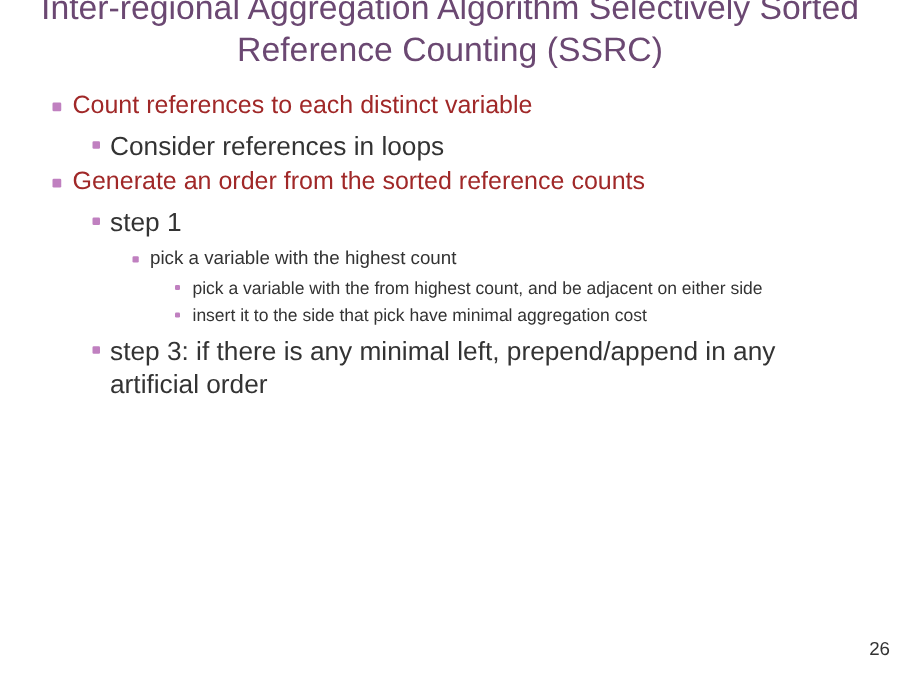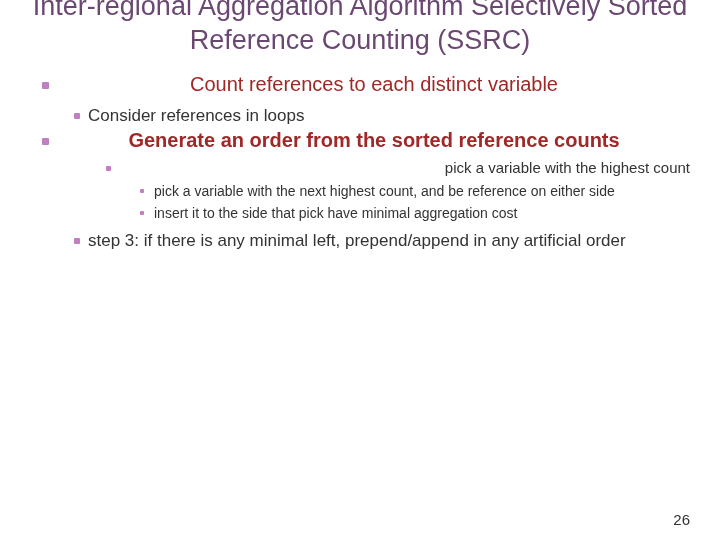--- a/index.html
+++ b/index.html
@@ -24,35 +24,34 @@
       margin-top: -10px;
       font-family: Verdana, Geneva, sans-serif;
     }
     .lvl1 {
       font-size: 20px;
       color: #a02828;
       margin-top: 14px;
       padding-left: 28px;
       position: relative;
       line-height: 1.25;
-      text-align: center;
     }
     .lvl1::before {
       content: "";
       position: absolute;
       left: 12px;
       top: 10px;
       width: 7px;
       height: 7px;
       background: #c080c0;
       border-radius: 1px;
     }
-    .lvl1.tight { margin-top: 2px; font-weight: bold; }
+    .lvl1.tight { margin-top: 2px; }
     .lvl2 {
-      font-size: 17px;
+      font-size: 21px;
       color: #333;
       margin-top: 8px;
       padding-left: 58px;
       position: relative;
       line-height: 1.25;
     }
     .lvl2::before {
       content: "";
       position: absolute;
       left: 44px;
@@ -62,21 +61,20 @@
       background: #c080c0;
       border-radius: 1px;
     }
     .lvl3 {
       font-size: 15px;
       color: #333;
       margin-top: 6px;
       padding-left: 90px;
       position: relative;
       line-height: 1.25;
-      text-align: right;
     }
     .lvl3::before {
       content: "";
       position: absolute;
       left: 76px;
       top: 7px;
       width: 5px;
       height: 5px;
       background: #c080c0;
       border-radius: 1px;
@@ -96,36 +94,37 @@
       left: 110px;
       top: 7px;
       width: 4px;
       height: 4px;
       background: #c080c0;
       border-radius: 1px;
     }
     .page-num {
       position: absolute;
       bottom: 12px;
-      right: 30px;
+      right: 8px;
       font-size: 15px;
       color: #333;
     }
   </style>
 </head>
 <body>
 
 <div class="slide">
   <h1 class="title">Inter-regional Aggregation Algorithm Selectively Sorted Reference Counting (SSRC)</h1>
 
   <div class="lvl1">Count references to each distinct variable</div>
   <div class="lvl2">Consider references in loops</div>
 
   <div class="lvl1 tight">Generate an order from the sorted reference counts</div>
 
+  <div class="lvl2">step 1</div>
   <div class="lvl3">pick a variable with the highest count</div>
-  <div class="lvl4">pick a variable with the next highest count, and be reference on either side</div>
+  <div class="lvl4">pick a variable with the from highest count, and be adjacent on either side</div>
   <div class="lvl4">insert it to the side that pick have minimal aggregation cost</div>
 
   <div class="lvl2">step 3: if there is any minimal left, prepend/append in any artificial order</div>
 </div>
 
 <div class="page-num">26</div>
 
 </body></html>

